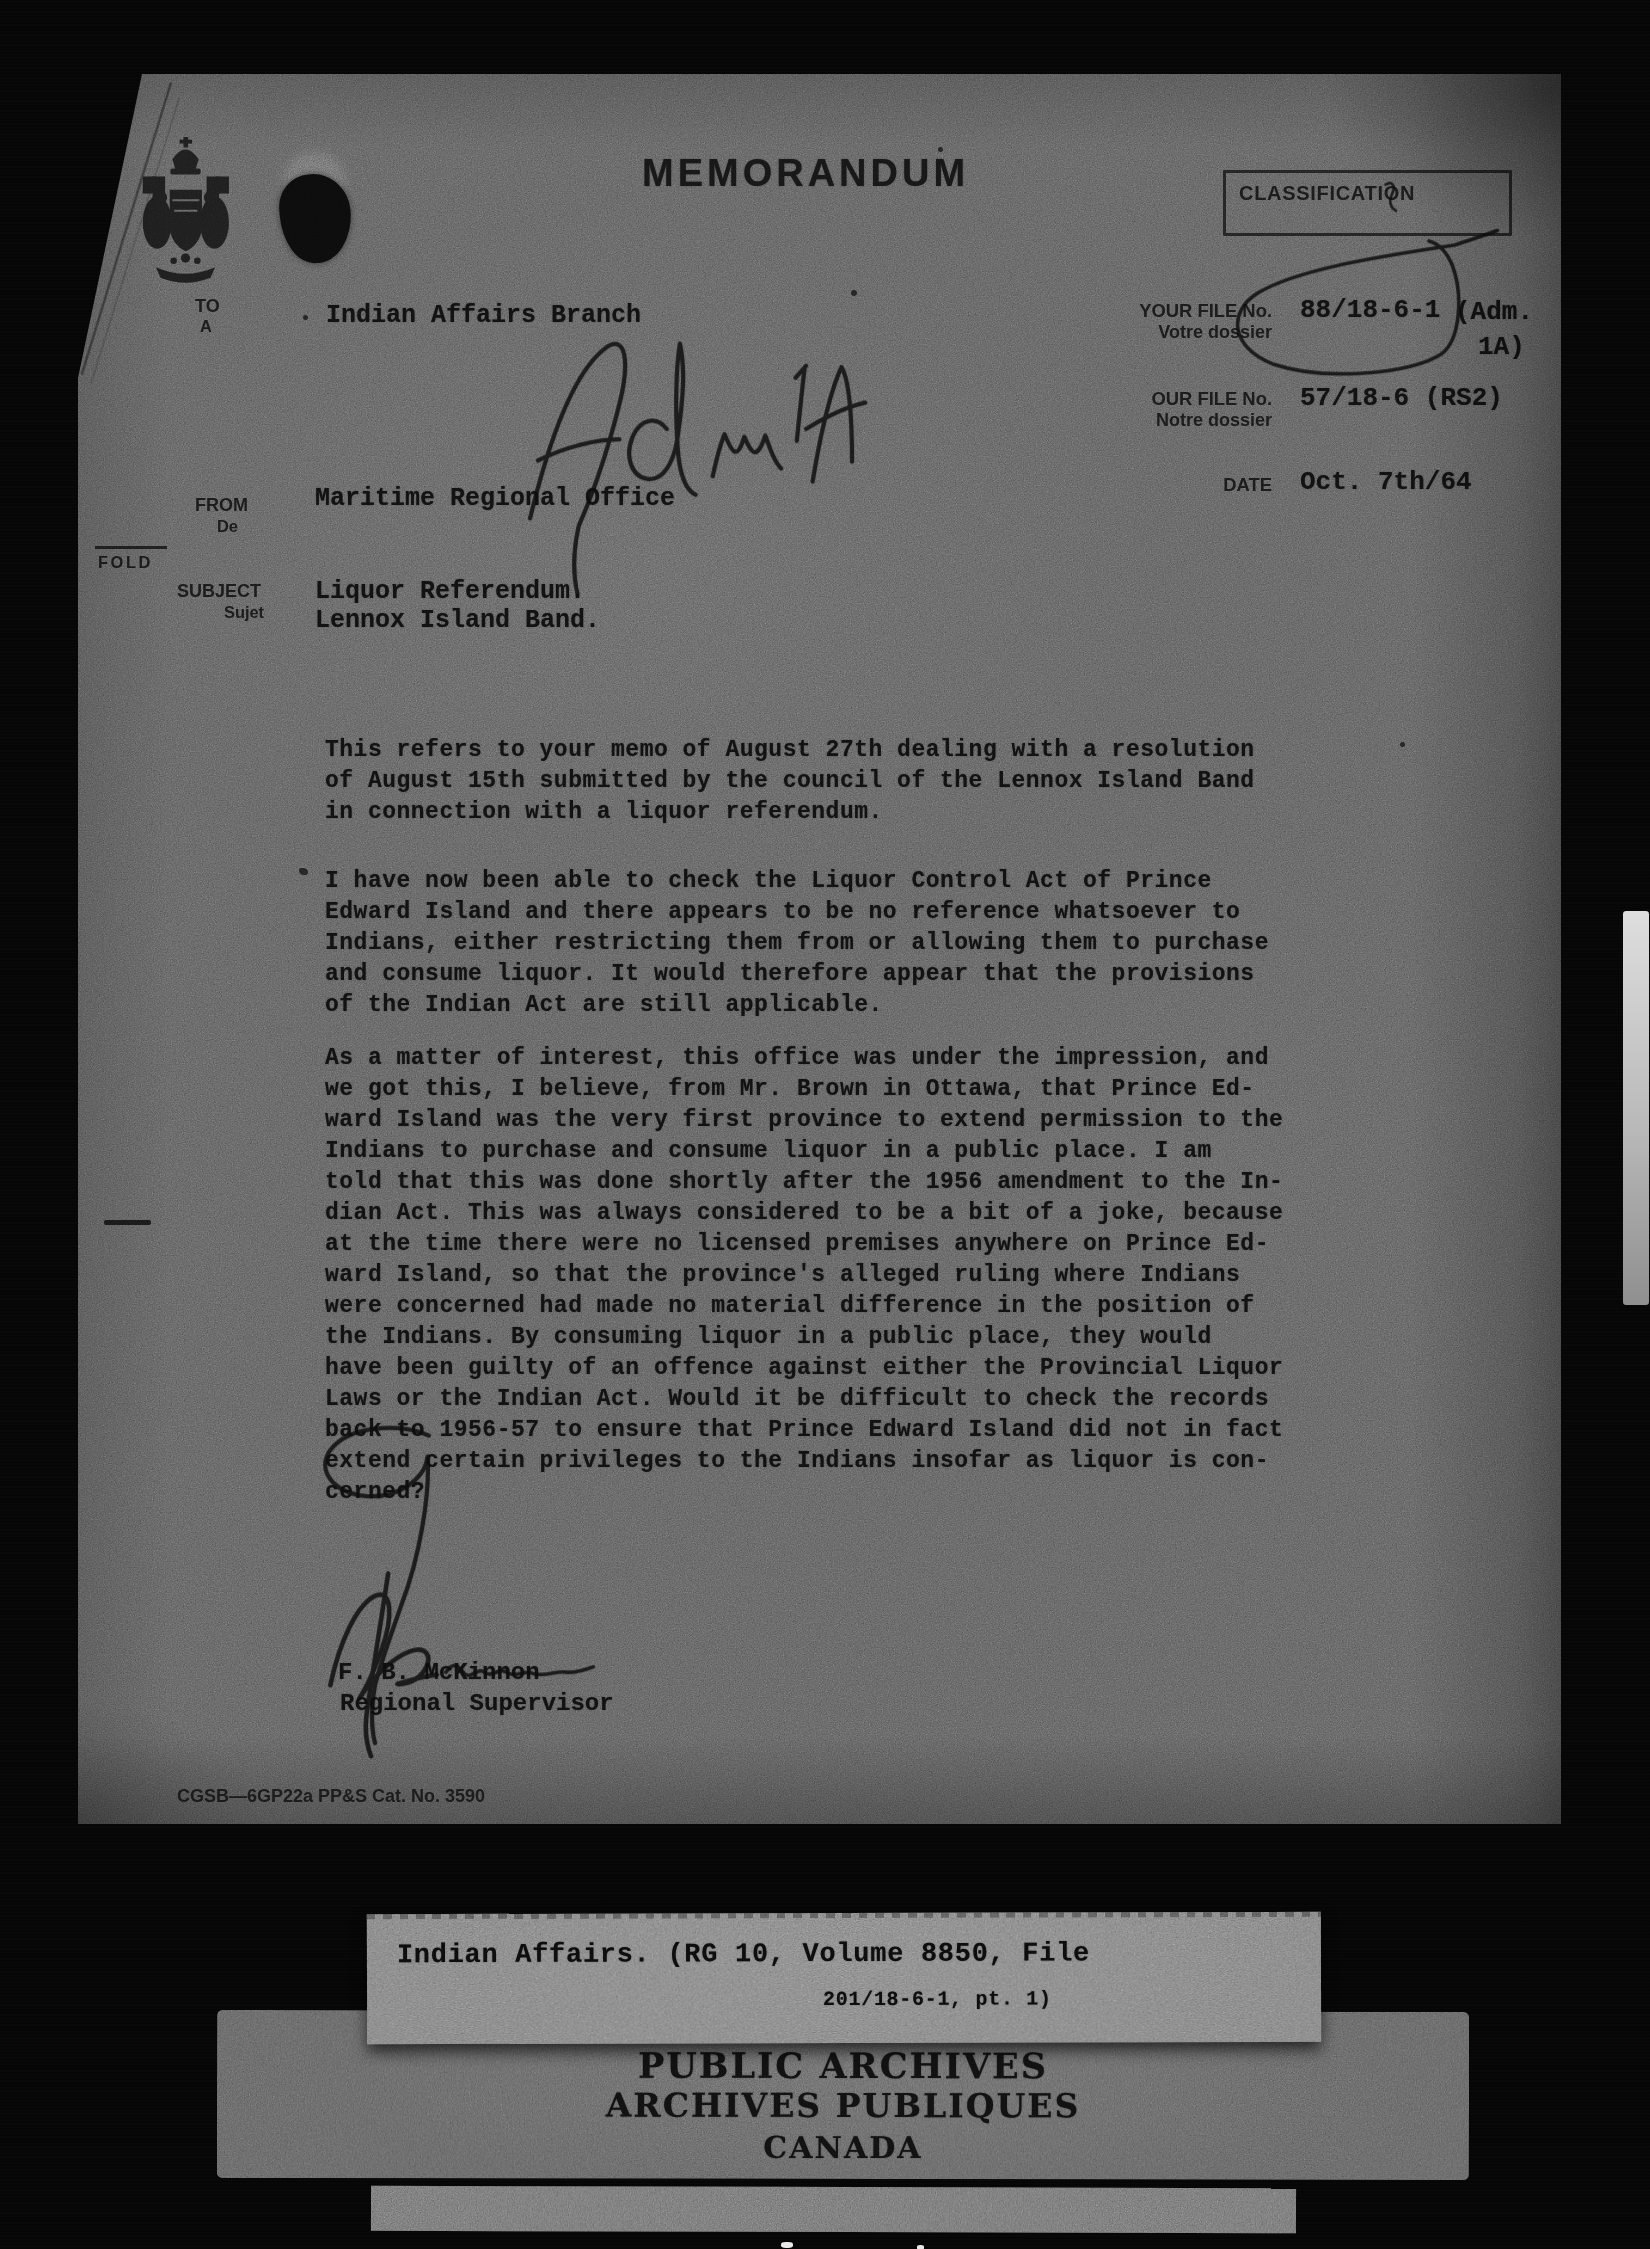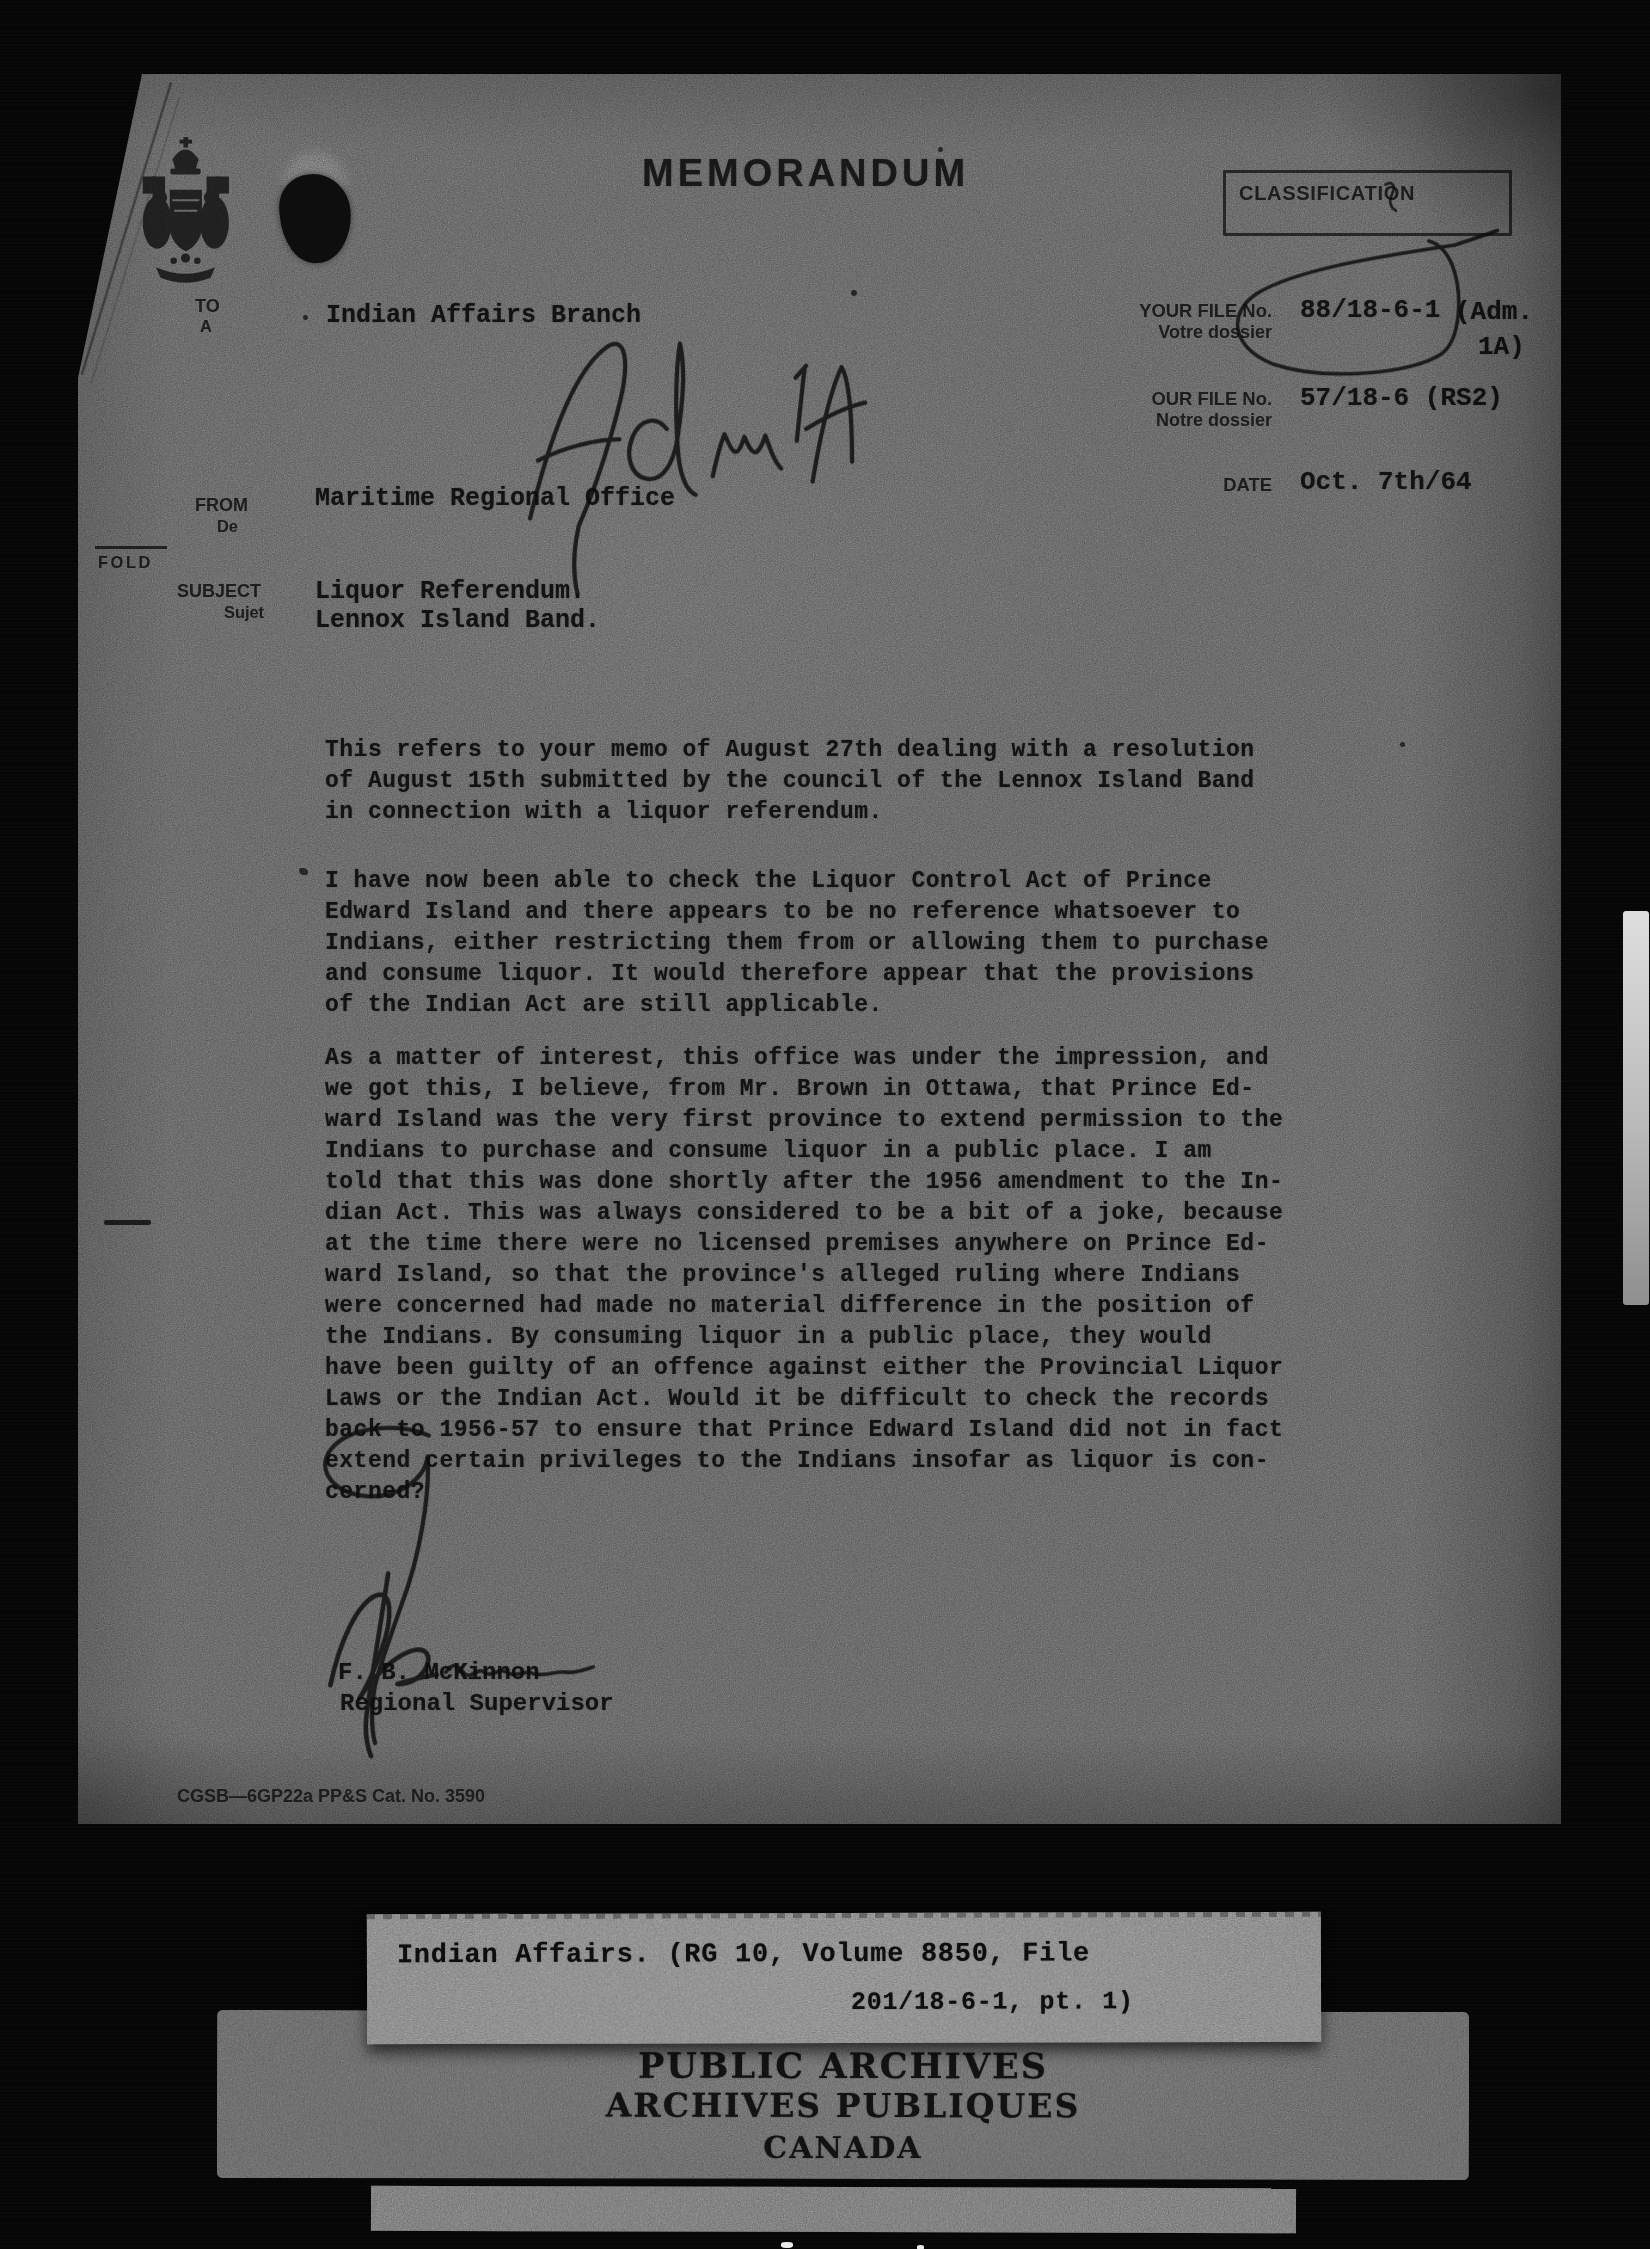--- a/index.html
+++ b/index.html
@@ -230,21 +230,21 @@
     <div class="abs grain">
         <svg viewBox="0 0 1905 255" width="1252" height="168">
           <rect width="100%" height="100%" filter="url(#grainF)"></rect>
         </svg>
       </div>
   </div>
 
   <div class="abs citation">
     <div class="abs perf"></div>
     <div class="abs mono" style="left:30px;top:26px;font-size:27px;letter-spacing:0.7px;color:#141414">Indian Affairs. (RG 10, Volume 8850, File</div>
-    <div class="abs mono" style="left:484px;top:75px;font-size:25px;letter-spacing:0.7px;color:#141414">201/18-6-1, pt. 1)</div>
+    <div class="abs mono" style="left:456px;top:75px;font-size:20px;letter-spacing:0.7px;color:#141414">201/18-6-1, pt. 1)</div>
     <div class="abs grain">
         <svg viewBox="0 0 1452 198" width="954" height="130">
           <rect width="100%" height="100%" filter="url(#grainF)"></rect>
         </svg>
       </div>
   </div>
 
   <div class="abs bottom-strip">
     <div class="abs grain">
         <svg viewBox="0 0 1408 68" width="925" height="45">

